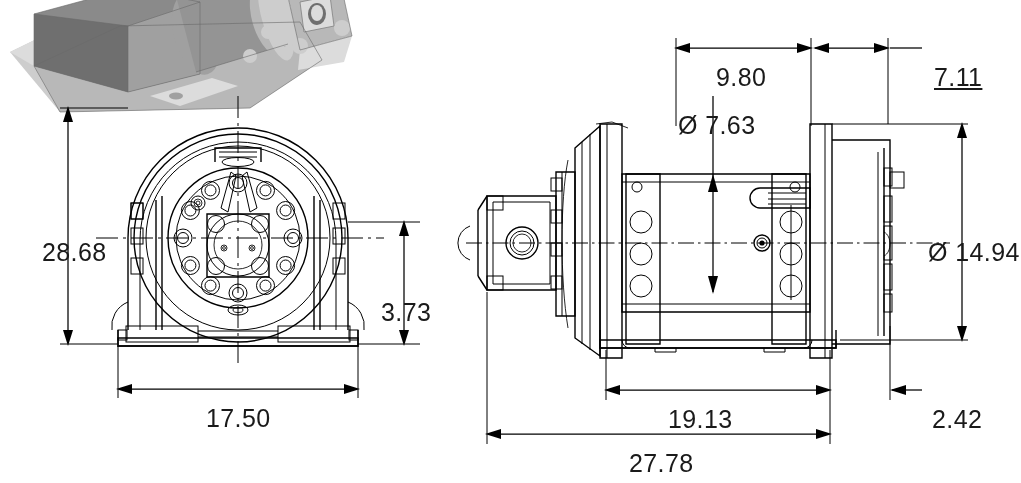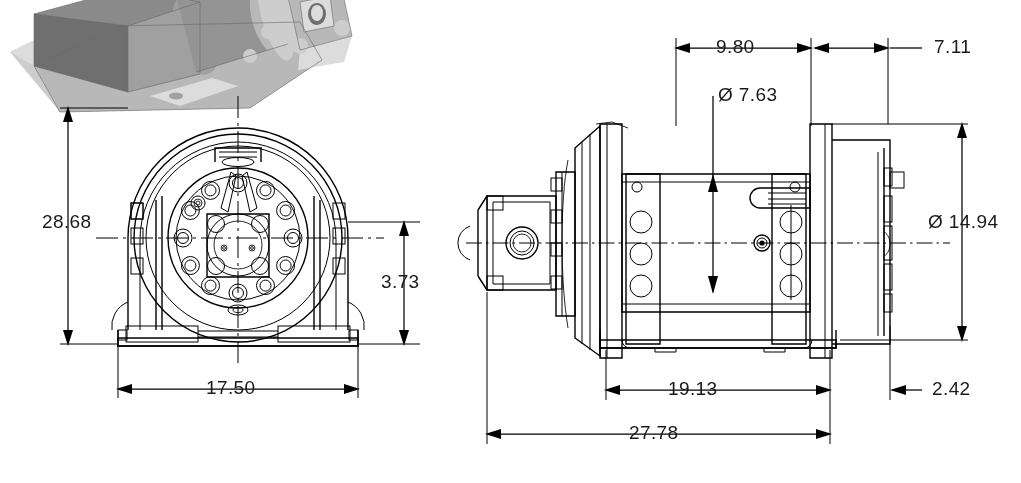--- a/index.html
+++ b/index.html
@@ -1,20 +1,20 @@
 <!DOCTYPE html>
 <html><head>
 <meta charset="utf-8">
 <style>
   html,body{margin:0;padding:0;background:#ffffff;}
   body{width:1021px;height:483px;position:relative;overflow:hidden;
        font-family:"Liberation Sans",sans-serif;}
   .stage{position:absolute;left:0;top:0;width:1021px;height:483px;}
-  .dimtext{position:absolute;color:#1a1a1a;font-size:19px;font-weight:500;
-           letter-spacing:.4px;white-space:nowrap;font-family:"Liberation Sans",sans-serif;}
+  .dimtext{position:absolute;color:#1a1a1a;font-size:25px;font-weight:500;
+           letter-spacing:.4px;white-space:nowrap;font-family:"Liberation Sans",sans-serif;margin-top:27px;}
   svg{position:absolute;left:0;top:0;overflow:visible;}
   .ln{stroke:#000;fill:none;stroke-width:1.4;}
   .thin{stroke:#000;fill:none;stroke-width:1;}
   .hair{stroke:#000;fill:none;stroke-width:.85;}
   .dim{stroke:#000;fill:none;stroke-width:1.25;}
   .ext{stroke:#000;fill:none;stroke-width:1;}
   .ctr{stroke:#000;fill:none;stroke-width:1;stroke-dasharray:22 5 3 5;}
   .ctr2{stroke:#000;fill:none;stroke-width:1;stroke-dasharray:16 4 2.5 4;}
   .arw{fill:#000;}
   .iso-a{fill:#8a8a8a;}
@@ -323,23 +323,23 @@
   </svg>
 
   <div class="dimtext" style="left:42px;top:211px;">28.68</div>
 
   <div class="dimtext" style="left:381px;top:271px;">3.73</div>
 
   <div class="dimtext" style="left:206px;top:377px;">17.50</div>
 
   <div class="dimtext" style="left:716px;top:36px;">9.80</div>
 
-  <div class="dimtext" style="left:934px;top:36px;">7.11</div>
-
-  <div class="dimtext" style="left:718px;top:84px;">Ø 7.63</div>
+  <div class="dimtext" style="left:934px;top:36px;text-decoration:underline;">7.11</div>
+
+  <div class="dimtext" style="left:678px;top:84px;">Ø 7.63</div>
 
   <div class="dimtext" style="left:928px;top:211px;">Ø 14.94</div>
 
   <div class="dimtext" style="left:668px;top:378px;">19.13</div>
 
   <div class="dimtext" style="left:932px;top:378px;">2.42</div>
 
   <div class="dimtext" style="left:629px;top:422px;">27.78</div>
 
 </div>

